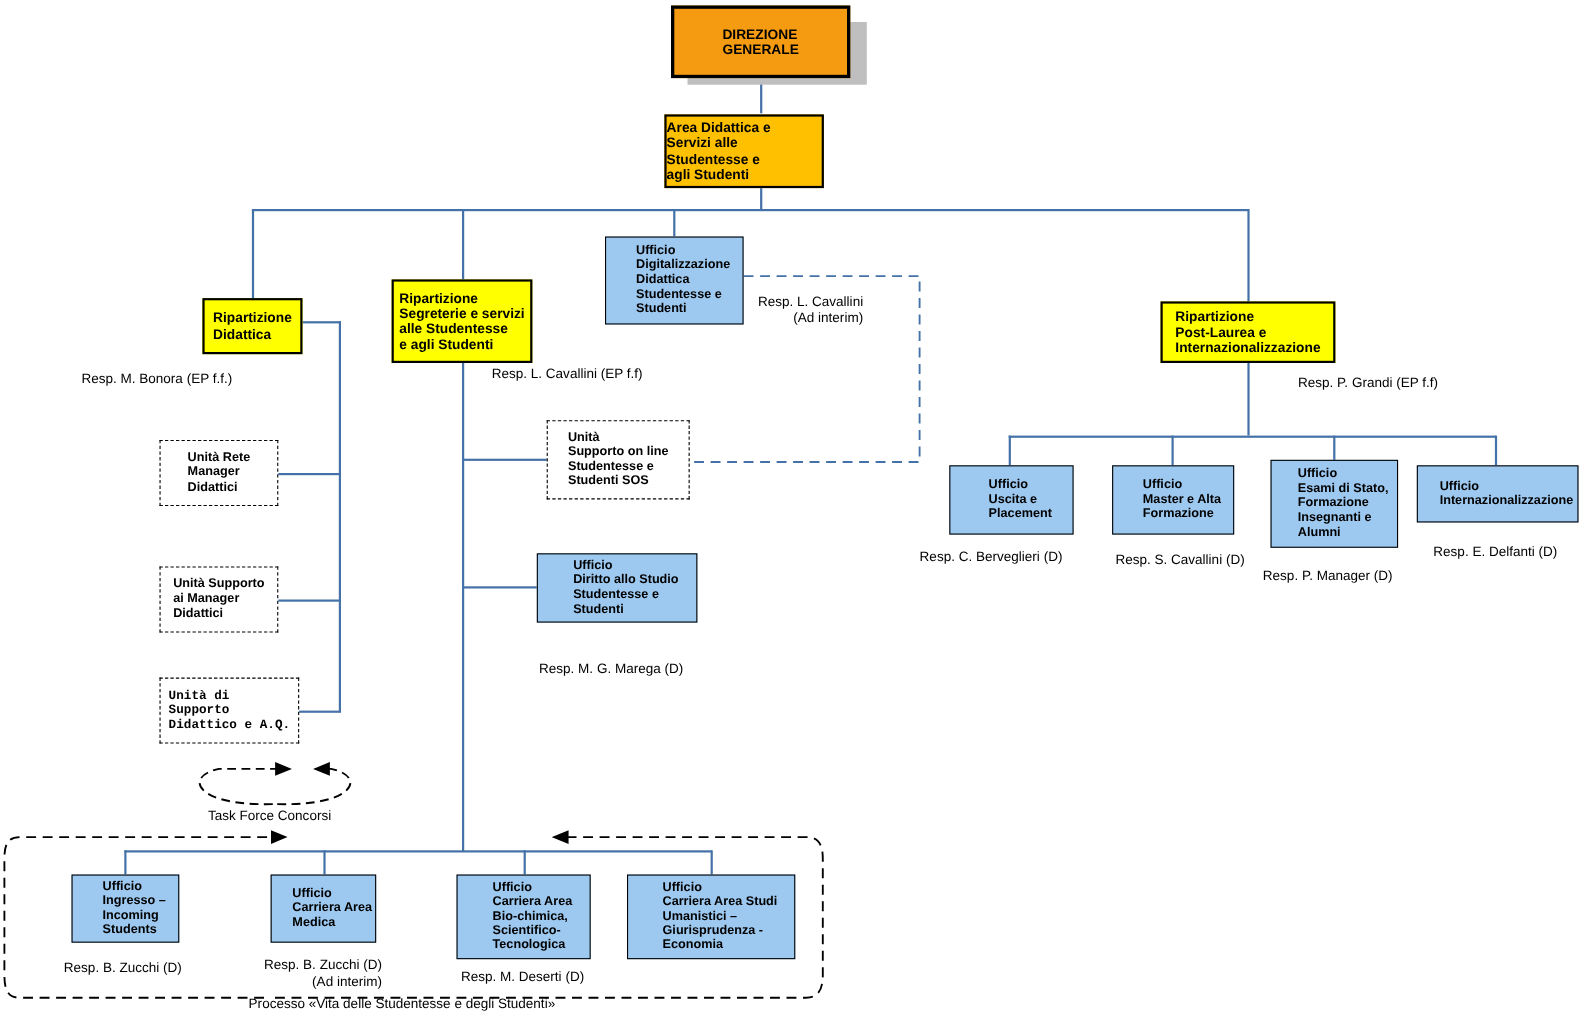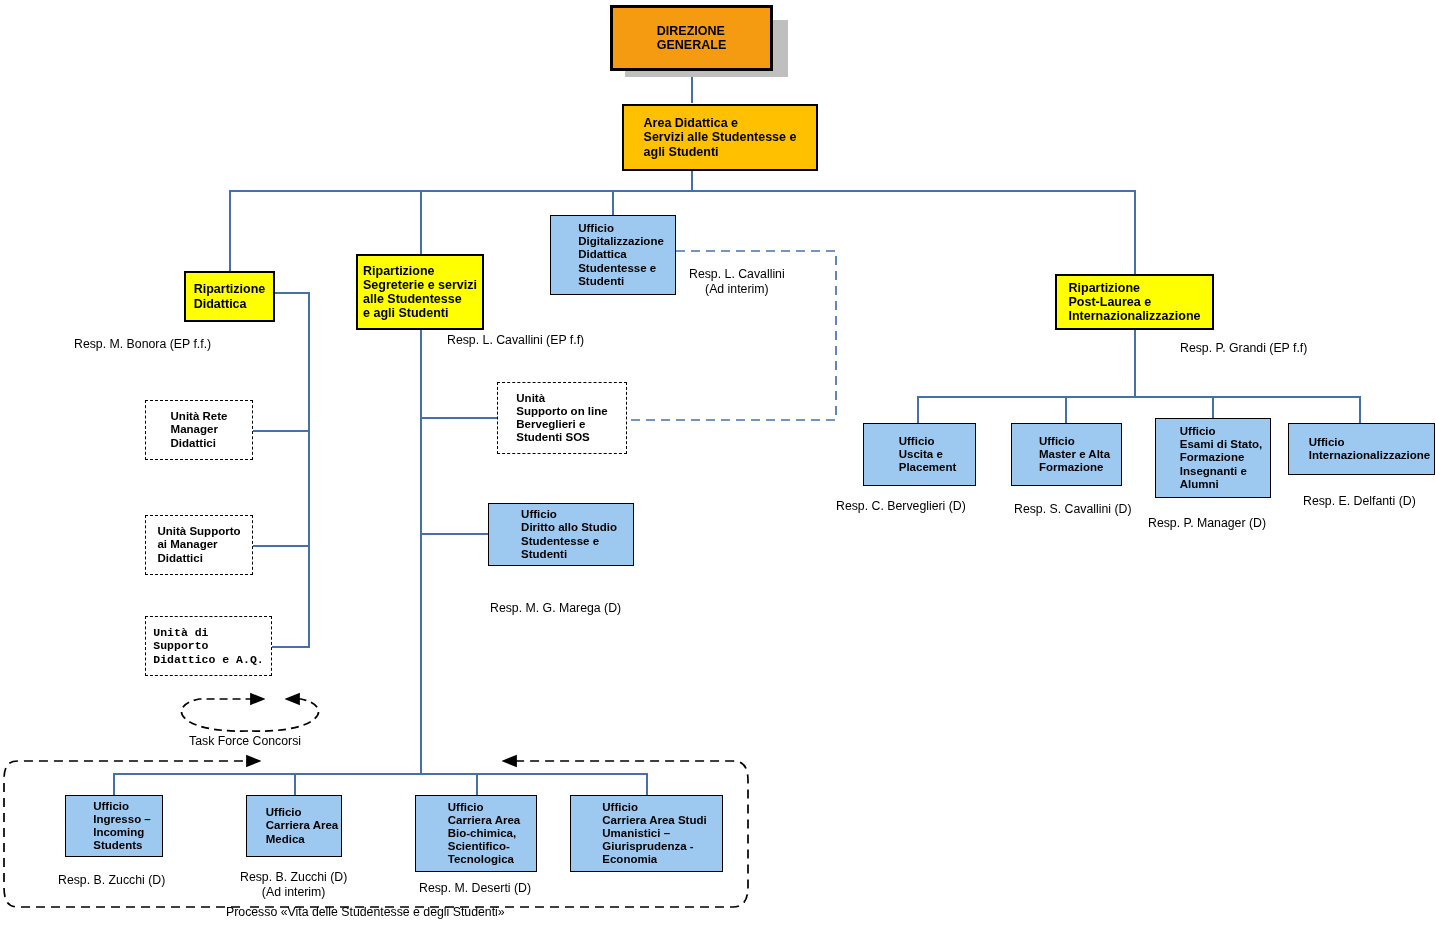--- a/index.html
+++ b/index.html
@@ -11,21 +11,21 @@
   .box-orange{background:#F59B11;border:3px solid #000000;font-size:12.5px;}
   .box-amber{background:#FFC000;border:2px solid #000000;font-size:12.5px;}
   .box-yellow{background:#FFFF00;border:2px solid #000000;font-size:12.5px;}
   .box-blue{background:#9DC9F0;border:1.5px solid #000000;font-size:11.5px;padding-left:16px;}
   .box-dashed{background:#ffffff;border:1.6px dashed #000000;font-size:11.5px;}
 
   .shadow{position:absolute;background:#BFBFBF;z-index:3;}
 
   .caption{position:absolute;font-size:12.3px;font-weight:normal;color:#000000;
            white-space:pre;line-height:1.25;z-index:6;}
-  .caption.c{text-align:center;}
+  .caption.c{text-align:right;}
 
   .ln{position:absolute;background:#4472A8;z-index:1;}
   .lnh{height:1.6px;}
   .lnv{width:1.6px;}
 
   svg.overlay{position:absolute;left:0;top:0;width:1436px;height:925px;z-index:2;overflow:visible;}
 </style>
 </head>
 <body>
 
@@ -77,21 +77,21 @@
     <path fill="none" stroke="#000000" stroke-width="1.7" stroke-dasharray="8,5" marker-end="url(#arrBlack)" d="M252,731 C322,733 334,706 301,699 L288,699"></path>
 
     <path fill="none" stroke="#000000" stroke-width="1.7" stroke-dasharray="9,6" marker-end="url(#arrBlack)" d="M240,907 L18,907 C6,907 4,898 4,886 L4,781 C4,769 6,761 18,761 L258,761"></path>
     <path fill="none" stroke="#000000" stroke-width="1.7" stroke-dasharray="9,6" marker-end="url(#arrBlack)" d="M250,907 L733,907 C745,907 748,898 748,886 L748,781 C748,769 745,761 733,761 L505,761"></path>
   </svg>
 
   <div class="shadow" style="left:625px;top:20px;width:163px;height:57px;"></div>
   <div class="box box-orange" style="left:610px;top:5px;width:163px;height:66px;white-space:pre-line;">DIREZIONE
 GENERALE</div>
 
-  <div class="box box-amber" style="left:604px;top:104px;width:196px;height:67px;white-space:pre-line;margin-left:18px;">Area Didattica e
+  <div class="box box-amber" style="left:604px;top:104px;width:145px;height:67px;white-space:pre-line;">Area Didattica e
 Servizi alle Studentesse e
 agli Studenti</div>
 
   <div class="box box-yellow" style="left:184px;top:271px;width:91px;height:51px;white-space:pre-line;">Ripartizione
 Didattica</div>
   <div class="caption" style="left:74px;top:337px;">Resp. M. Bonora (EP f.f.)</div>
 
   <div class="box box-yellow" style="left:356px;top:254px;width:128px;height:76px;white-space:pre-line;">Ripartizione
 Segreterie e servizi
 alle Studentesse
@@ -116,21 +116,21 @@
 Didattici</div>
   <div class="box box-dashed" style="left:145px;top:515px;width:108px;height:60px;white-space:pre-line;">Unità Supporto
 ai Manager
 Didattici</div>
   <div class="box box-dashed" style="left:145px;top:616px;width:127px;height:60px;white-space:pre-line;font-family:Liberation Mono, monospace;">Unità di
 Supporto
 Didattico e A.Q.</div>
 
   <div class="box box-dashed" style="left:497px;top:382px;width:130px;height:72px;white-space:pre-line;">Unità
 Supporto on line
-Berveglieri e
+Studentesse e
 Studenti SOS</div>
 
   <div class="box box-blue" style="left:488px;top:503px;width:146px;height:63px;white-space:pre-line;">Ufficio
 Diritto allo Studio
 Studentesse e
 Studenti</div>
   <div class="caption" style="left:490px;top:581px;margin-top:20px;">Resp. M. G. Marega (D)</div>
 
   <div class="box box-blue" style="left:863px;top:423px;width:113px;height:63px;white-space:pre-line;">Ufficio
 Uscita e

